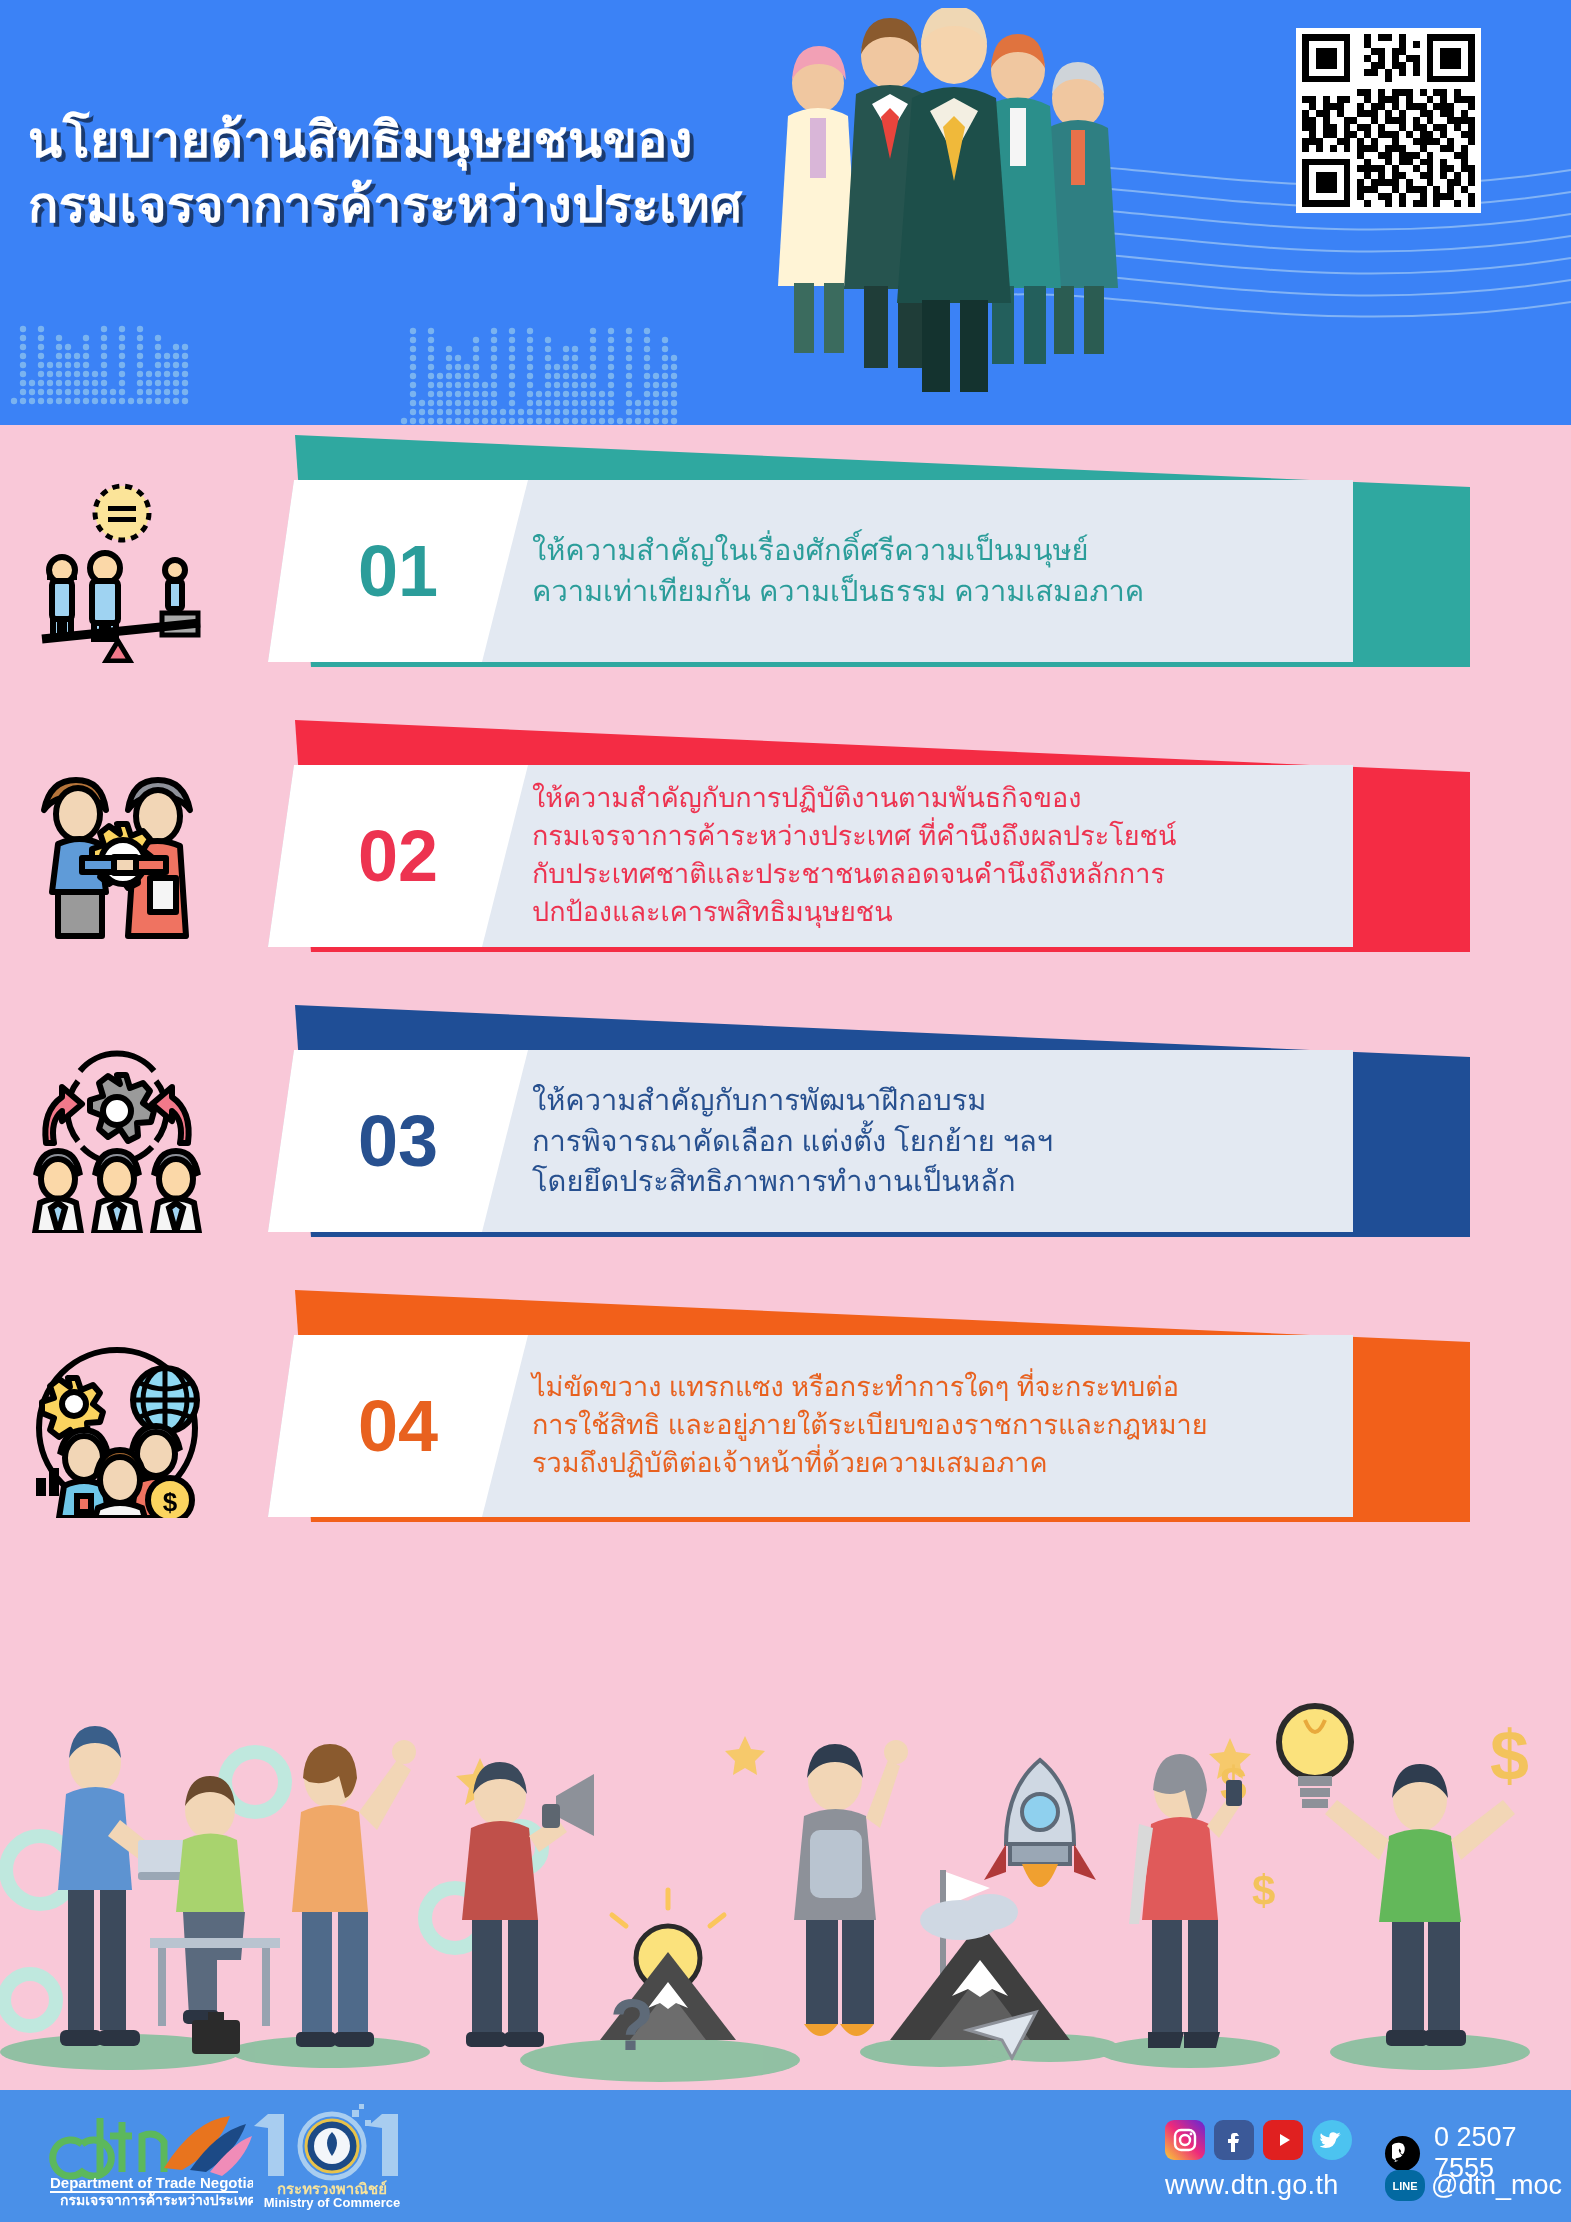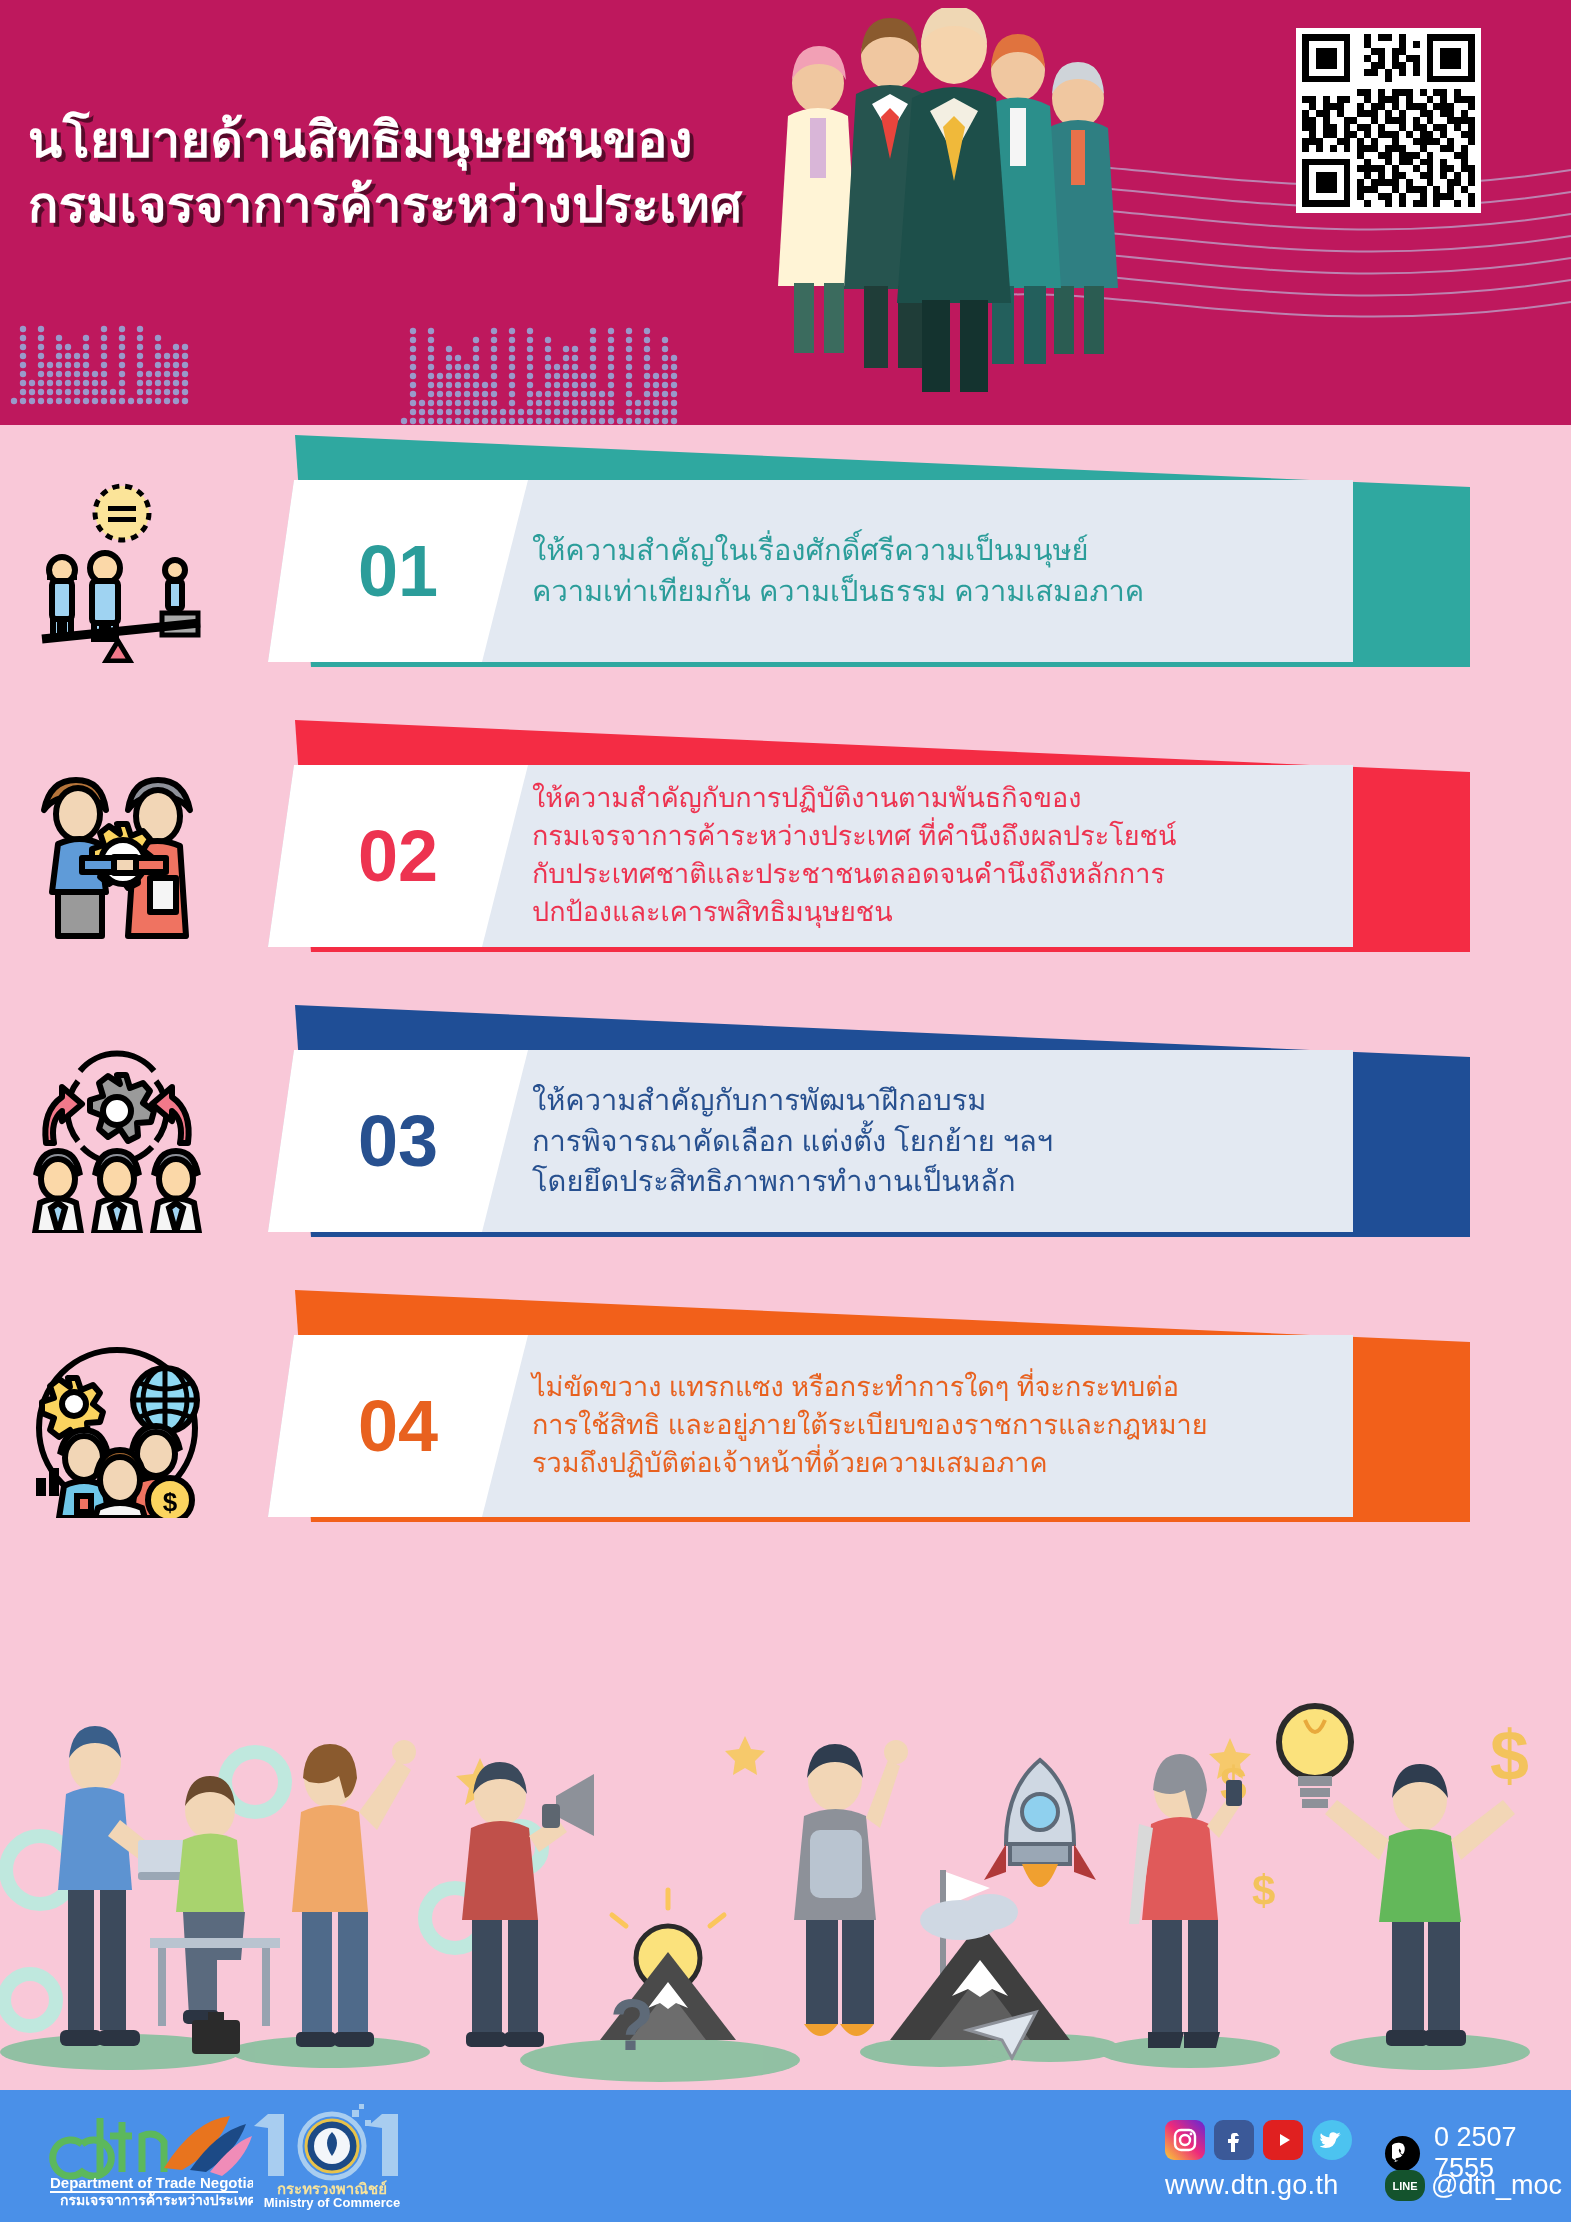--- a/index.html
+++ b/index.html
@@ -7,21 +7,21 @@
   body {
     font-family:"Liberation Sans","DejaVu Sans",sans-serif;
     background:#f9c8d8;
     position:relative;
     overflow:hidden;
   }
 
   
   .header {
     position:absolute; left:0; top:0; width:1571px; height:425px;
-    background:#be185d; overflow:hidden;
+    background:#3b82f6; overflow:hidden;
   }
   .hdr-title {
     position:absolute; left:28px; top:108px; width:760px;
     color:#ffffff; font-weight:bold; font-size:50px; line-height:1.30;
     text-shadow:4px 4px 0 rgba(0,0,0,.55);
     letter-spacing:.5px;
   }
   .hdr-title .l2 { display:block; }
 
   
@@ -94,21 +94,21 @@
   .logo-moc { position:absolute; left:232px; top:12px; width:200px; height:108px; }
   .f-social { position:absolute; left:1165px; top:30px; display:flex; gap:9px; }
   .sic { width:40px; height:40px; border-radius:9px; display:flex; align-items:center; justify-content:center; }
   .f-web {
     position:absolute; left:1165px; top:80px;
     color:#fff; font-size:27px; letter-spacing:.3px;
   }
   .f-phone { position:absolute; left:1385px; top:32px; display:flex; align-items:center; gap:14px; color:#fff; font-size:27px; }
   .f-line  { position:absolute; left:1385px; top:80px; display:flex; align-items:center; gap:6px; color:#fff; font-size:27px; }
   .rbadge { width:35px; height:35px; border-radius:50%; background:#000; display:flex; align-items:center; justify-content:center; flex:0 0 auto; }
-  .lbadge { width:40px; height:31px; border-radius:14px; background:#14532d; color:#fff; font-size:11px; font-weight:bold; display:flex; align-items:center; justify-content:center; flex:0 0 auto; }
+  .lbadge { width:40px; height:31px; border-radius:14px; background:#0369a1; color:#fff; font-size:11px; font-weight:bold; display:flex; align-items:center; justify-content:center; flex:0 0 auto; }
 </style>
 </head>
 <body>
 
 <div class="header">
 
   <svg class="wave" viewBox="0 0 700 230" preserveAspectRatio="none">
     <g fill="none" stroke="#bcdcf5" stroke-width="2">
       <path d="M60,30 C200,-20 380,70 700,20"></path>
       <path d="M50,50 C200,0 380,92 700,42"></path>

